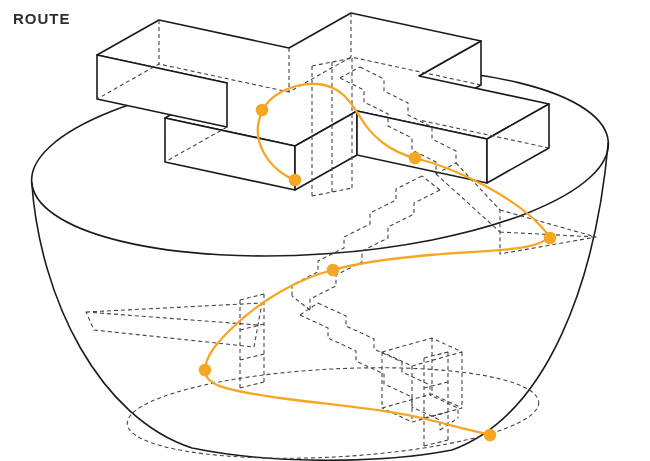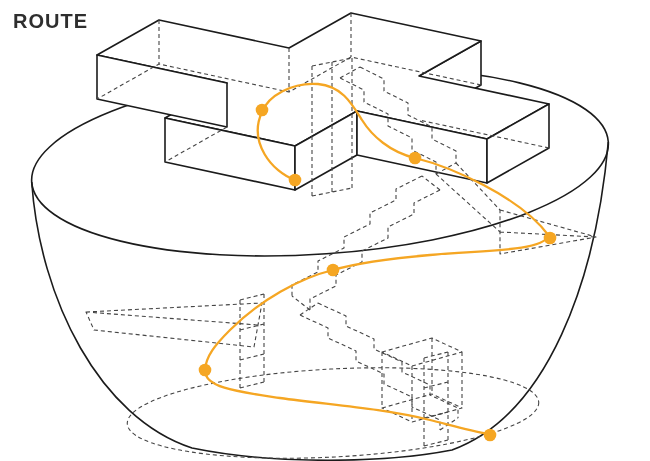--- a/index.html
+++ b/index.html
@@ -12,21 +12,21 @@
     position: relative;
     width: 650px;
     height: 461px;
     background: #ffffff;
     overflow: hidden;
   }
   .title {
     position: absolute;
     left: 13px;
     top: 10px;
-    font-size: 20px;
+    font-size: 15px;
     font-weight: 700;
     letter-spacing: 1px;
     color: #2e2e2e;
     user-select: none;
   }
   svg { display: block; }
   .solid  { fill: none; stroke-width: 1.6; stroke-linejoin: round; }
   .face   { fill: #ffffff; stroke-width: 1.6; stroke-linejoin: round; }
   .dashed { fill: none; stroke-width: 1.1; stroke-dasharray: 4 3; stroke-linejoin: round; }
   .route-line { fill: none; stroke-width: 2.3; stroke-linecap: round; stroke-linejoin: round; }

